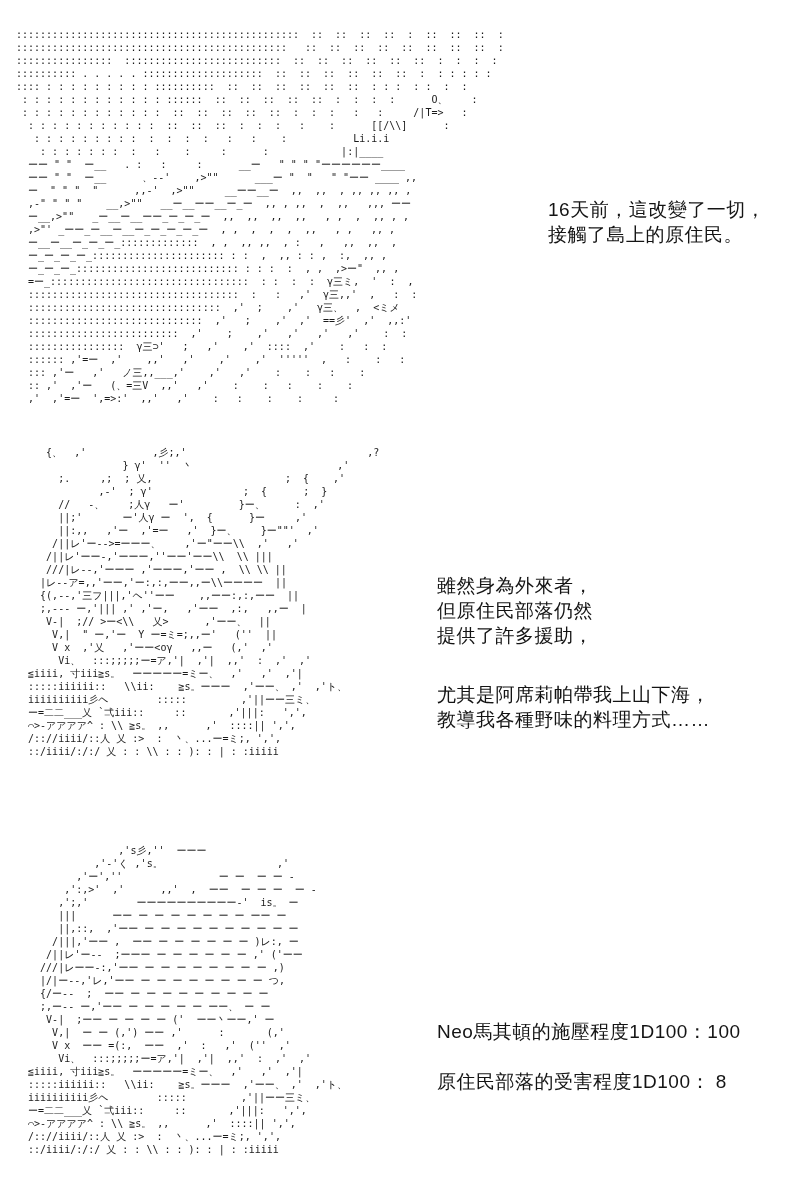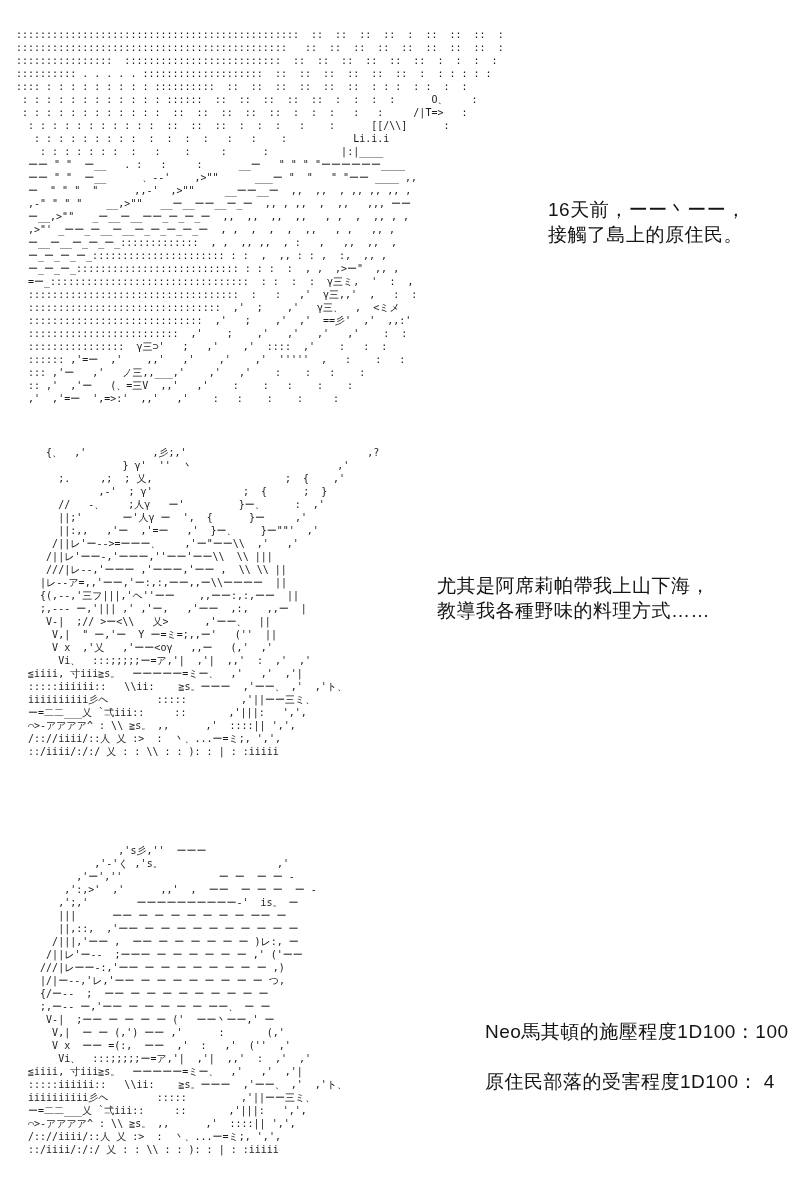--- a/index.html
+++ b/index.html
@@ -49,23 +49,23 @@
     line-height: 25px;
     color: #141414;
     white-space: pre-line;
     letter-spacing: 0.5px;
   }
   #narration-1 { left: 548px; top: 172px; }
   #narration-2 { left: 437px; top: 548px; }
   #narration-3 { left: 437px; top: 944px; }
 
   .narration .para { margin: 0; }
-  .narration .para + .para { margin-top: 25px; }
+  .narration .para + .para { margin-top: 9px; }
 
-  .dice-block { margin-top: 25px; margin-left: 48px; }
+  .dice-block { margin-top: 25px; }
   .dice-line { display: block; }
 </style>
 </head>
 <body>
 
 <div class="page">
 
   <pre class="aa-panel" id="panel-1">:::::::::::::::::::::::::::::::::::::::::::::::  ::  ::  ::  ::  :  ::  ::  ::  :
 :::::::::::::::::::::::::::::::::::::::::::::   ::  ::  ::  ::  ::  ::  ::  ::  :
 ::::::::::::::::  ::::::::::::::::::::::::::  ::  ::  ::  ::  ::  ::  :  :  :  :
@@ -90,21 +90,21 @@
   ::::::::::::::::::::::::::::::::  ,'  ;    ,'   γ三、  ,  &lt;ミメ
   :::::::::::::::::::::::::::::  ,'   ;    ,'  ,'  ==彡'  ,'  ,,:'
   :::::::::::::::::::::::::  ,'    ;    ,'   ,'   ,'   ,'    :  :
   ::::::::::::::::  γ三⊃'   ;   ,'    ,'  ::::  ,'    :   :  :
   :::::: ,'=ー  ,'    ,,'   ,'    ,'    ,'  '''''  ,   :    :   :
   ::: ,'ー   ,'   ノ三,,___,'    ,'   ,'    :    :   :    :
   :: ,'  ,'ー   (、=三V  ,,'   ,'    :    :   :    :    :
   ,'  ,'=ー  ',=&gt;:'  ,,'   ,'    :   :    :    :     :</pre>
 
   <div class="narration" id="narration-1">
-    <p class="para">16天前，ーー丶ーー，
+    <p class="para">16天前，這改變了一切，
 接觸了島上的原住民。</p>
   </div>
 
   <pre class="aa-panel" id="panel-2">     {、  ,'           ,彡;,'                              ,?
       ゝ          } γ'  ''  丶                        ,'
        ;.     ,;  ; 乂,                      ;  {    ,'
         ゝ    ,-'  ; γ'               ;  {      ;  }
        //   -、    ;人γ   ー'         }ー、     :  ,'
        ||;'     ゝー'人γ ー  ',  {      }ー     ,'
        ||:,,   ,'ー  ,'=ー   ,'  }ー、    }ー""'  ,'
@@ -120,20 +120,23 @@
        Vi、  :::;;;;;ー=ア,'|  ,'|  ,,'  :  ,'  ,'
   ≦iiii, 寸iii≧s。  ーーーーー=ミー、  ,'   ,'  ,'|
   :::::iiiiii::   \\ii:    ≧s。ーーー  ,'ーー、 ,'  ,'ト、
   iiiiiiiiii彡ヘ        :::::         ,'||ーー三ミ、
   ー=二二___乂 `弌iii::     ::       ,'|||:   ',',
   ⌒&gt;-アアアア^ : \\ ≧s。 ,,      ,'  ::::|| ',',
   /:://iiii/::人 乂 :&gt;  :  丶、...ー=ミ;, ',',
   ::/iiii/:/:/ 乂 : : \\ : : ): : | : :iiiii</pre>
 
   <div class="narration" id="narration-2">
+    <p class="para">雖然身為外來者，
+但原住民部落仍然
+提供了許多援助，</p>
     <p class="para">尤其是阿席莉帕帶我上山下海，
 教導我各種野味的料理方式……</p>
   </div>
 
   <pre class="aa-panel" id="panel-3">                 ,'s彡,''  ーーー
              ,'-'く ,'s。                   ,'
           ,'ー',''                ー ー  ー ー -
         ,':,&gt;'  ,'      ,,'  ,  ーー  ー ー ー  ー -
        ,';,'        ーーーーーーーーーー-'  is。 ー
        |||      ーー ー ー ー ー ー ー ー ーー ー
@@ -152,17 +155,17 @@
   :::::iiiiii::   \\ii:    ≧s。ーーー  ,'ーー、 ,'  ,'ト、
   iiiiiiiiii彡ヘ        :::::         ,'||ーー三ミ、
   ー=二二___乂 `弌iii::     ::       ,'|||:   ',',
   ⌒&gt;-アアアア^ : \\ ≧s。 ,,      ,'  ::::|| ',',
   /:://iiii/::人 乂 :&gt;  :  丶、...ー=ミ;, ',',
   ::/iiii/:/:/ 乂 : : \\ : : ): : | : :iiiii</pre>
 
   <div class="narration" id="narration-3">
     <div class="dice-block">
       <span class="dice-line">Neo馬其頓的施壓程度1D100：100</span>
-      <span class="dice-line">原住民部落的受害程度1D100： 4</span>
+      <span class="dice-line">原住民部落的受害程度1D100： 8</span>
     </div>
   </div>
 
 </div>
 
 </body></html>

